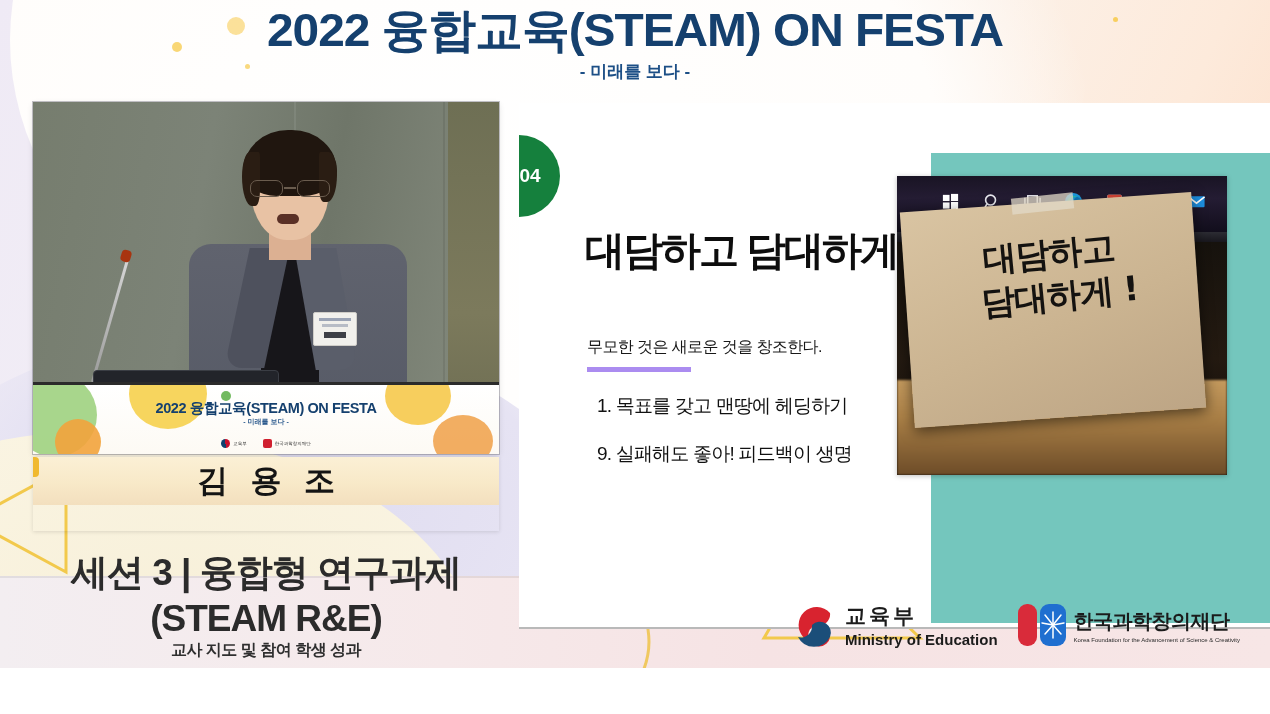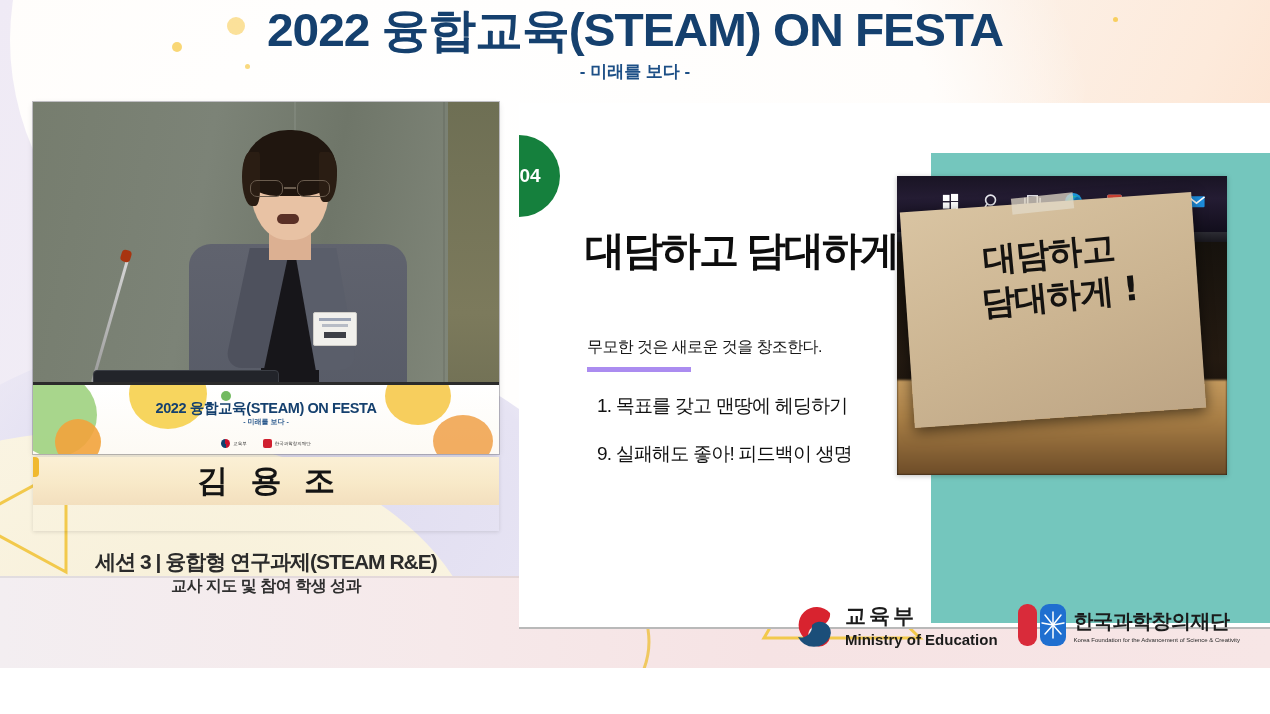--- a/index.html
+++ b/index.html
@@ -221,21 +221,21 @@
   .np-tab{
     position:absolute; left:-4px; top:0; width:10px; height:20px;
     background:#f0b92f; border-radius:4px;
   }
 
   
   .session{
     position:absolute; left:33px; top:548px; width:466px; text-align:center;
   }
   .session-1{
-    font-size:21px; font-weight:bold; color:#2b2b2b; letter-spacing:-1px;
+    font-size:37px; font-weight:bold; color:#2b2b2b; letter-spacing:-1px;
   }
   .session-2{
     margin-top:0; font-size:16px; font-weight:bold; color:#2f2f2f; letter-spacing:-.5px;
   }
 
   
   .slide{
     position:absolute; left:519px; top:103px; width:751px; height:526px;
     background:#ffffff; overflow:hidden;
     border-bottom:2px solid #b9b9b9;

